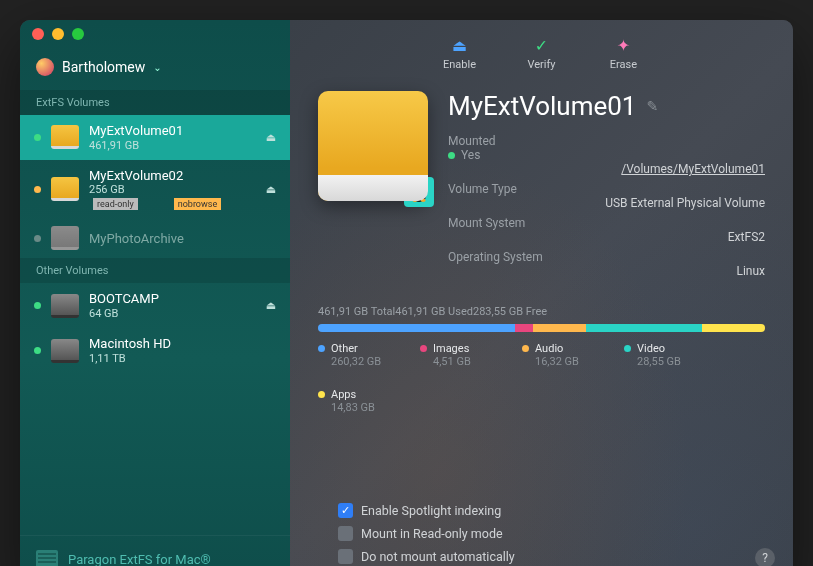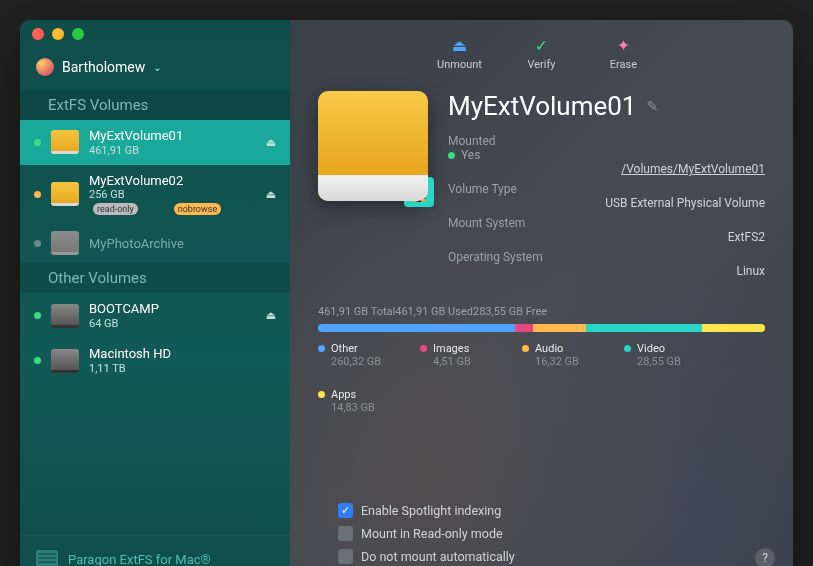--- a/index.html
+++ b/index.html
@@ -25,21 +25,21 @@
 
   
   .sidebar {
     width: 270px; background: linear-gradient(#0e4d4a, #125a55 60%, #0e4d4a);
     display: flex; flex-direction: column; color: #cfe; font-size: 13px;
     padding-top: 34px;
   }
   .user-row { display: flex; align-items: center; gap: 8px; padding: 4px 16px 14px 16px; color: #fff; font-size: 14px; }
   .avatar { width: 18px; height: 18px; border-radius: 50%; background: radial-gradient(circle at 30% 30%, #ffcc66, #cc3366); }
   .chev { font-size: 10px; color: #9fd; }
-  .section-label { font-size: 15px; color: #7fb5b0; padding: 6px 28px; background: rgba(0,0,0,0.12); }
+  .section-label { font-size: 11px; color: #7fb5b0; padding: 6px 16px; background: rgba(0,0,0,0.12); }
 
   .vol-item { display: flex; align-items: center; gap: 10px; padding: 8px 12px 8px 14px; position: relative; cursor: pointer; }
   .vol-item.selected { background: #1aa89a; }
   .vol-item .dot { width: 7px; height: 7px; border-radius: 50%; flex-shrink: 0; }
   .dot.green { background: #3ddc84; }
   .dot.orange { background: #ffb84d; }
   .dot.gray { background: #6a8a87; }
   .drive-icon {
     width: 28px; height: 24px; border-radius: 3px; flex-shrink: 0;
     background: linear-gradient(#f5c542, #e8a820); border-bottom: 3px solid #d8d8d8;
@@ -47,21 +47,21 @@
   .drive-icon.hd {
     background: linear-gradient(#888, #555); border-bottom: 3px solid #333;
   }
   .vol-text { flex: 1; line-height: 1.2; }
   .vol-name { color: #fff; font-size: 13px; }
   .vol-item.dim .vol-name { color: #7fa9a4; }
   .vol-size { color: #bfe0db; font-size: 11px; }
   .vol-item.dim .vol-size { color: #6a928d; }
   .eject { width: 14px; text-align: center; color: #bfe0db; font-size: 11px; }
   .badges { display: inline-flex; gap: 4px; margin-left: 4px; }
-  .badge { font-size: 9px; padding: 1px 4px; border-radius: 6px; color: #333; }
+  .badge { font-size: 9px; padding: 1px 4px; border-radius: 0; color: #333; }
   .badge.ro { background: #bbb; }
   .badge.nb { background: #ffb84d; margin-left: 32px; }
 
   .sidebar-footer { margin-top: auto; padding: 14px 16px 18px 16px; display: flex; align-items: center; gap: 10px; color: #4fbdb0; font-size: 13px; border-top: 1px solid rgba(255,255,255,0.05);}
   .footer-icon { width: 22px; height: 18px; background: #2a7f76; border-radius: 2px; position: relative; }
   .footer-icon::before { content:""; position:absolute; left:2px; right:2px; top:3px; height:2px; background:#1a5f58; box-shadow: 0 4px 0 #1a5f58, 0 8px 0 #1a5f58; }
 
   
   .main {
     flex: 1; background: linear-gradient(135deg, #3a4048 0%, #454a53 50%, #3a4048 100%);
@@ -207,21 +207,21 @@
         <span class="footer-icon"></span>
         <span>Paragon ExtFS for Mac®</span>
       </div>
     </div>
 
     <div class="main">
 
       <div class="toolbar">
         <div class="tool">
           <span class="ticon" style="color:#4da3ff">⏏</span>
-          <span>Unmount</span>
+          <span>Enable</span>
         </div>
         <div class="tool">
           <span class="ticon" style="color:#3ddc84">✓</span>
           <span>Verify</span>
         </div>
         <div class="tool">
           <span class="ticon" style="color:#ff7ab8">✦</span>
           <span>Erase</span>
         </div>
       </div>

